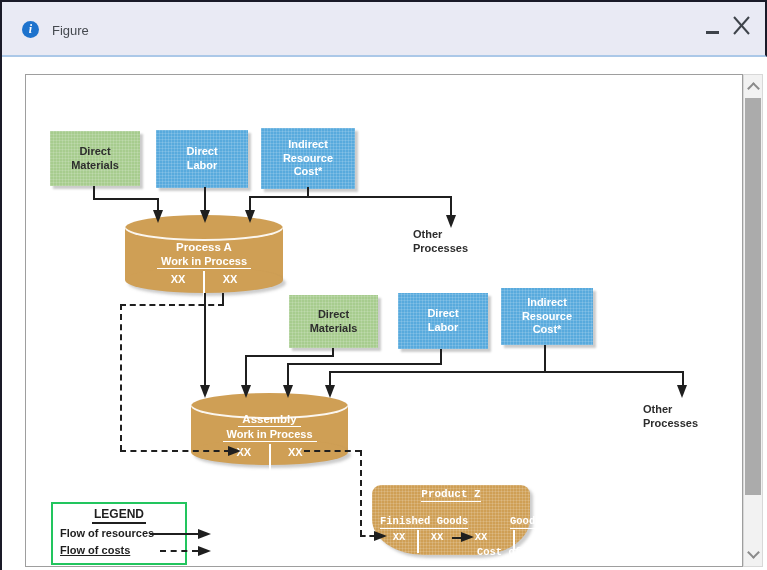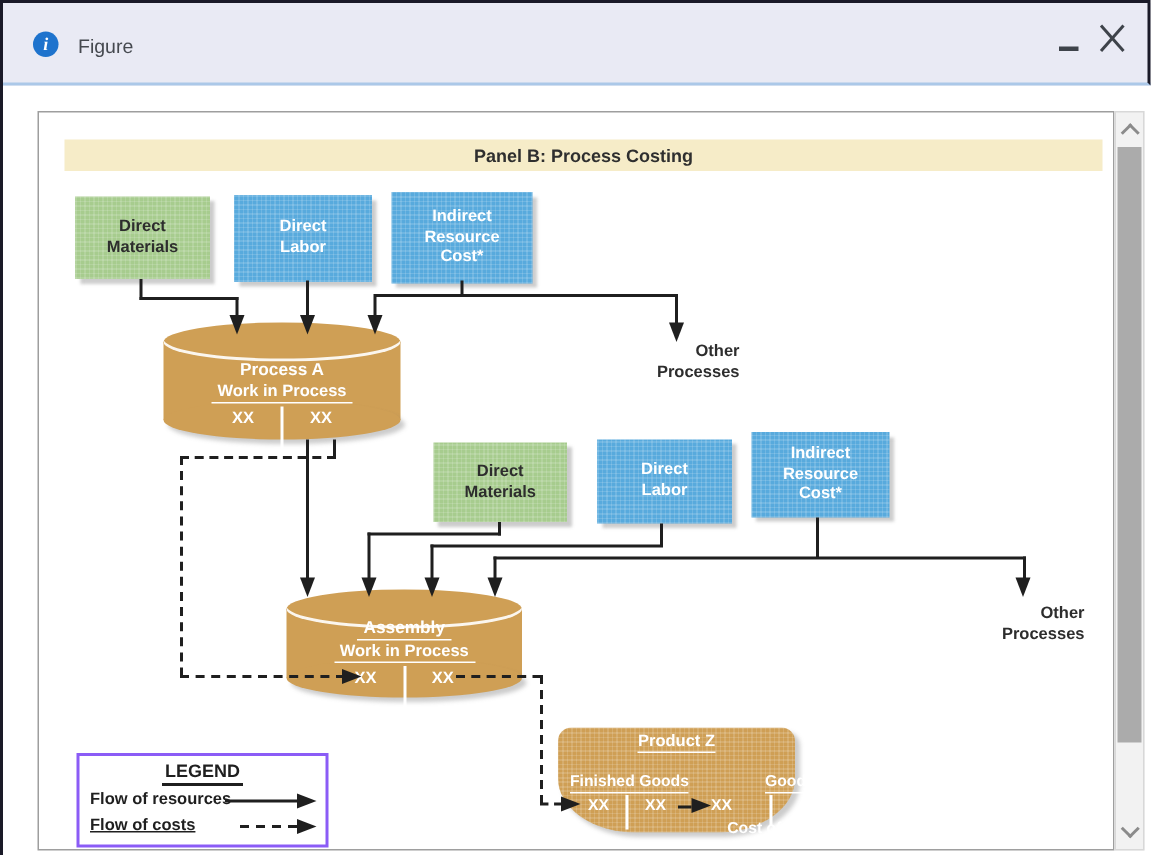--- a/index.html
+++ b/index.html
@@ -39,29 +39,29 @@
   .cyl .top{position:absolute;top:0;left:0;right:0;height:26px;background:#cf9f55;border-radius:50%;
             box-shadow:inset 0 -2px 0 rgba(255,255,255,.9);z-index:2;}
   .cyl .mid{position:absolute;top:13px;bottom:13px;left:0;right:0;background:#cf9f55;z-index:1;}
   .cyl .bot{position:absolute;bottom:0;left:0;right:0;height:26px;background:#cf9f55;border-radius:50%;
             box-shadow:3px 3px 3px rgba(110,110,110,.35);z-index:1;}
   .cyl .txt{position:absolute;left:0;right:0;color:#fff;font-weight:bold;text-align:center;z-index:3;}
   .uline{border-bottom:1.5px solid #fff;padding:0 4px 1px;}
   .xxrow{position:absolute;display:flex;z-index:3;}
   .xxrow .cell{flex:1;text-align:center;font-weight:bold;color:#fff;font-size:11px;padding:2px 0 14px;}
   .xxrow .cell + .cell{border-left:2px solid #fff;}
-  .op{position:absolute;font-weight:bold;font-size:11px;line-height:1.3;color:#2d2d2d;text-align:right;white-space:pre-line;z-index:4;}
+  .op{position:absolute;font-weight:bold;font-size:11px;line-height:1.3;color:#2d2d2d;text-align:left;white-space:pre-line;z-index:4;}
   
   #pz{position:absolute;left:346px;top:410px;width:158px;height:70px;background-color:#cf9f55;
       border-radius:9px 9px 52px 52px / 9px 9px 36px 36px;box-shadow:3px 3px 3px rgba(110,110,110,.35);z-index:3;}
-  #pz .t{position:absolute;color:#fff;font-weight:bold;font-size:10.5px;white-space:nowrap;}
+  #pz .t{position:absolute;color:#fff;font-weight:bold;font-size:10.5px;white-space:nowrap;font-family:Liberation Mono, monospace;}
   .wline{border-bottom:1.5px solid #fff;padding-bottom:1px;}
   .wdiv{position:absolute;width:1.5px;background:#fff;}
   
-  #legend{position:absolute;left:25px;top:427px;width:168px;height:63px;border:2px solid #8b5cf6;background:#fff;box-sizing:border-box;z-index:4;}
+  #legend{position:absolute;left:25px;top:427px;width:136px;height:63px;border:2px solid #22c55e;background:#fff;box-sizing:border-box;z-index:4;}
   #legend .ttl{position:absolute;left:0;right:0;top:3px;text-align:center;font-weight:bold;font-size:12px;color:#1f1f1f;}
   #legend .ttl span{border-bottom:2px solid #1f1f1f;padding:0 2px 1px;}
   #legend .lbl{position:absolute;font-weight:bold;font-size:11px;color:#1f1f1f;}
   
   #sbar{position:absolute;left:741px;top:72px;width:20px;height:493px;background:#f2f2f2;border:1px solid #d8d8d8;box-sizing:border-box;}
   #sthumb{position:absolute;left:1px;width:16px;top:23px;height:397px;background:#ababab;}
   .chev{position:absolute;left:5px;width:7px;height:7px;border-left:2px solid #8b8b8b;border-top:2px solid #8b8b8b;}
   .chev.up{top:9px;transform:rotate(45deg);}
   .chev.down{bottom:9px;transform:rotate(225deg);}
 </style>
@@ -79,21 +79,20 @@
     <div id="close-btn">
       <svg width="22" height="24" viewBox="0 0 22 24">
         <line x1="3" y1="4" x2="18" y2="21" stroke="#3e434a" stroke-width="2"></line>
         <line x1="18" y1="4" x2="3" y2="21" stroke="#3e434a" stroke-width="2"></line>
       </svg>
     </div>
   </div>
 
   <div id="fig">
 
-    <div id="panel-hdr" class="tex">Panel B: Process Costing</div>
 
     <div class="box green tex" style="left:24px;top:56px;width:90px;height:55px;">Direct
 Materials</div>
     <div class="box blue tex" style="left:130px;top:55px;width:92px;height:58px;">Direct
 Labor</div>
     <div class="box blue tex" style="left:235px;top:53px;width:94px;height:61px;">Indirect
 Resource
 Cost*</div>
 
     <div class="lv" style="left:67px;top:111px;height:14px;"></div>
@@ -105,21 +104,21 @@
     <div class="lv" style="left:281px;top:112px;height:11px;"></div>
     <div class="lh" style="left:224px;top:121px;width:202px;"></div>
     <div class="lv" style="left:223px;top:121px;height:16px;"></div>
     <div class="ahd" style="left:219px;top:135px;"></div>
     <div class="lv" style="left:424px;top:121px;height:21px;"></div>
     <div class="ahd" style="left:420px;top:140px;"></div>
 
     <div class="op" style="left:387px;top:152px;width:80px;">Other
 Processes</div>
 
-    <div class="cyl" style="left:83px;top:140px;width:158px;height:78px;">
+    <div class="cyl" style="left:99px;top:140px;width:158px;height:78px;">
       <div class="top tex"></div>
       <div class="mid tex"></div>
       <div class="bot tex"></div>
       <div class="txt" style="top:26px;font-size:11.5px;">Process A</div>
       <div class="txt" style="top:40px;font-size:11px;"><span class="uline">Work in Process</span></div>
       <div class="xxrow" style="left:28px;right:28px;top:56px;">
         <div class="cell">XX</div>
         <div class="cell">XX</div>
       </div>
     </div>

